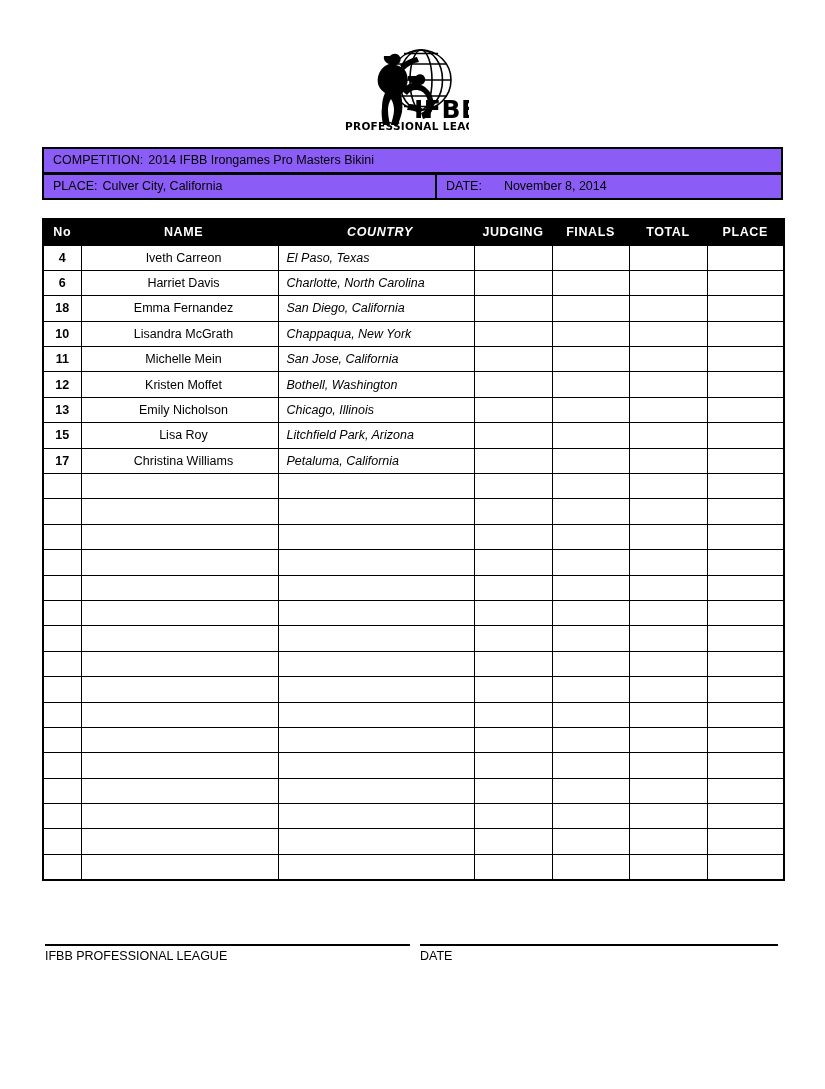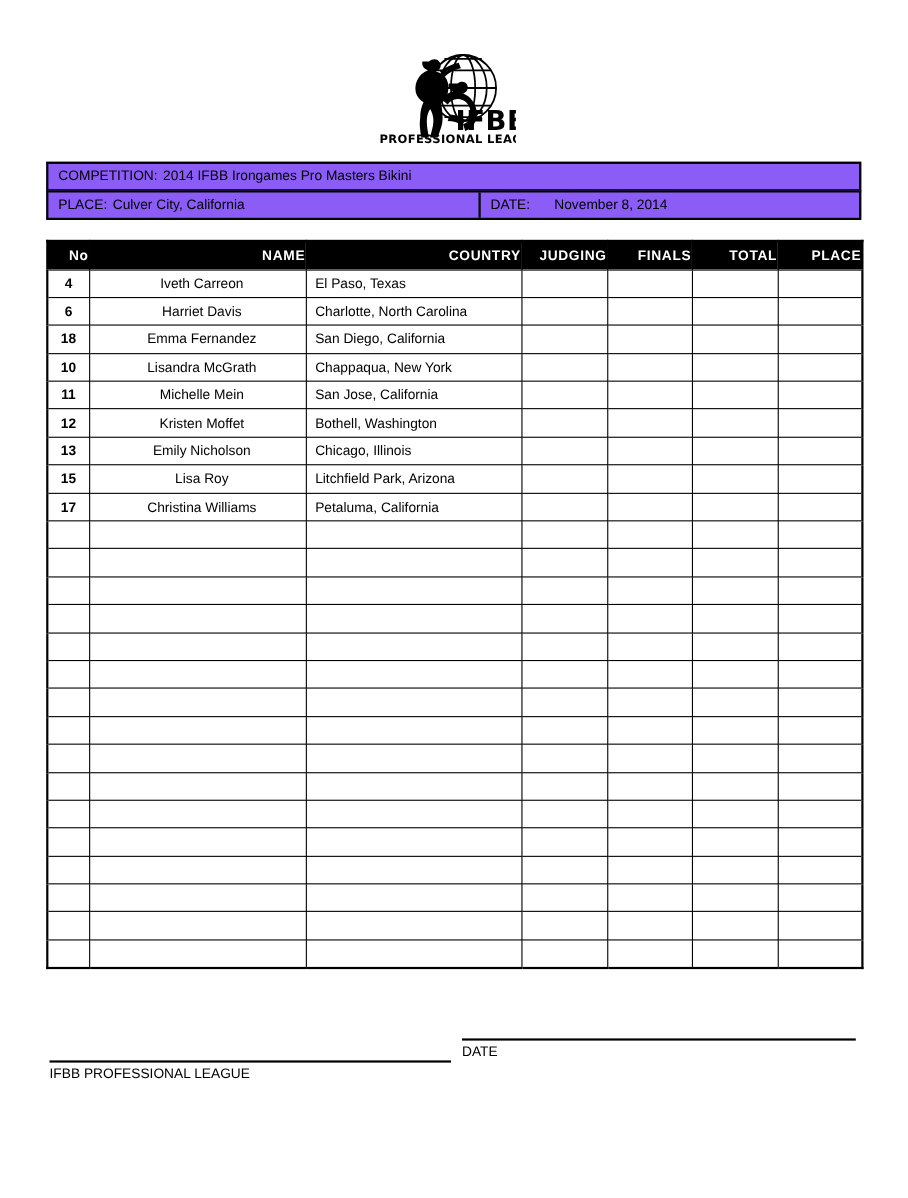--- a/index.html
+++ b/index.html
@@ -113,49 +113,49 @@
     margin: 0;
   }
   #results-table thead th {
     background: #000;
     color: #fff;
     height: 26px;
     font-size: 12.5px;
     font-weight: bold;
     letter-spacing: 0.6px;
     border: 1px solid #000;
-    text-align: right;
+    text-align: center;
     vertical-align: middle;
   }
   #results-table tbody td {
     height: 25.4px;
     font-size: 12.5px;
     vertical-align: middle;
     background: #fff;
   }
   .c-no    { width: 38px;  text-align: center; font-weight: bold; font-size: 13px; }
   .c-name  { width: 197px; text-align: center; padding-left: 8px !important; }
-  .c-country { width: 196px; text-align: left; padding-left: 8px !important; }
+  .c-country { width: 196px; text-align: left; padding-left: 8px !important; font-style: italic; }
   .c-judging { width: 78px; }
   .c-finals  { width: 77px; }
   .c-total   { width: 78px; }
   .c-place   { width: 77px; }
 
   
   #results-table { border: 2px solid #000; }
   #results-table tbody tr:last-child td { border-bottom: 2px solid #000; }
   #results-table tbody td:first-child { border-left: 2px solid #000; }
   #results-table tbody td:last-child { border-right: 2px solid #000; }
 
   
   .sig-group {
     position: absolute;
     top: 944px;
   }
-  #sig-league { left: 45px; width: 365px; margin-top: 20px; }
+  #sig-league { left: 45px; width: 365px; }
   #sig-date   { left: 420px; width: 358px; }
   .sig-line {
     border-top: 2px solid #000;
     width: 100%;
     height: 0;
   }
   .sig-label {
     font-size: 12.5px;
     padding-top: 3px;
     white-space: nowrap;

